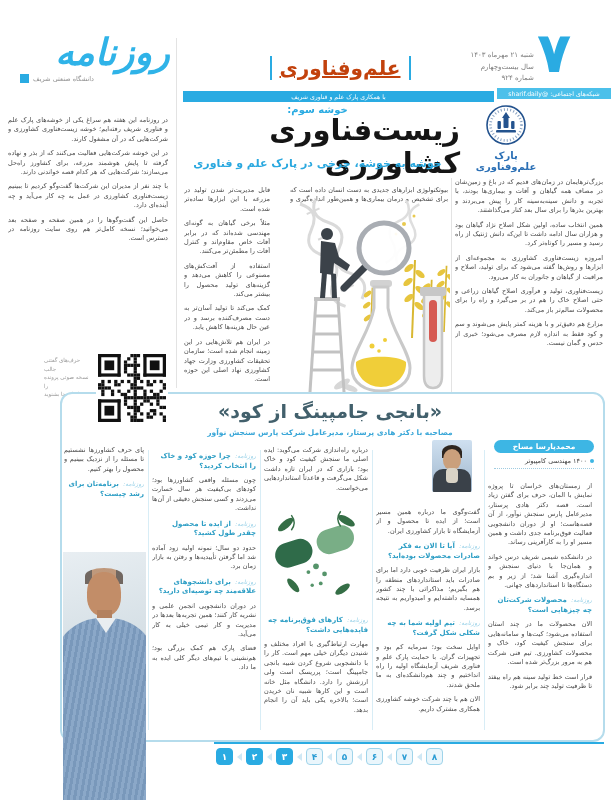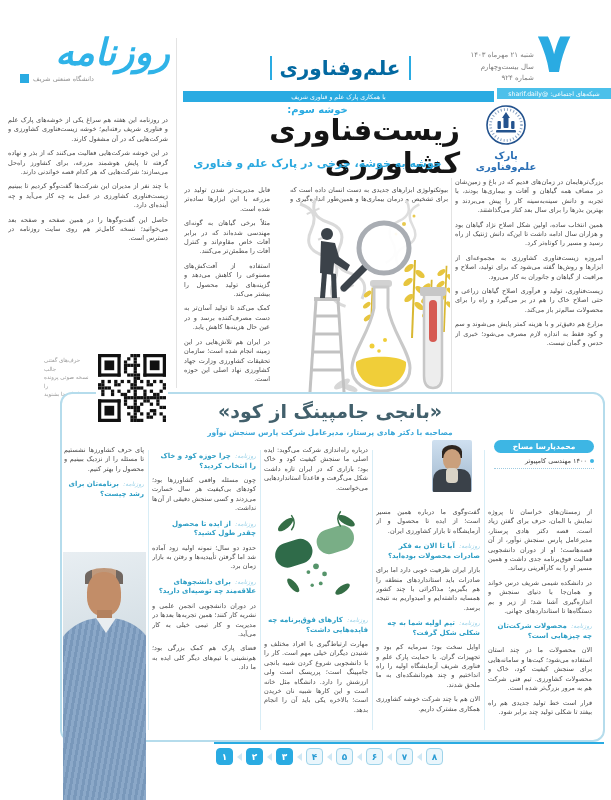--- a/index.html
+++ b/index.html
@@ -3,22 +3,22 @@
 <meta charset="utf-8">
 <style>
   html,body{margin:0;padding:0;background:#f2f2f2;}
   #page{position:relative;width:611px;height:800px;background:#ffffff;overflow:hidden;
         font-family:"DejaVu Sans",sans-serif;direction:rtl;margin:0 auto;}
   .abs{position:absolute;}
   
   .logo-title{font-size:37px;font-weight:900;font-style:italic;color:#2fb3e8;line-height:1;letter-spacing:-1px;}
   .logo-sub{font-size:6.5px;color:#8f8f8f;margin-top:2px;text-align:left;}
   .logo-square{width:9px;height:9px;background:#2aabe2;}
-  .sec-title{font-size:20px;font-weight:700;color:#0369a1;letter-spacing:-0.5px;
-             border-right:2px solid #2aabe2;border-left:2px solid #2aabe2;padding:0 8px;line-height:24px;}
+  .sec-title{font-size:20px;font-weight:700;color:#c2410c;letter-spacing:-0.5px;
+             border-right:2px solid #2aabe2;border-left:2px solid #2aabe2;padding:0 8px;line-height:24px;text-decoration:underline;}
   .bar{background:#2aabe2;color:#fff;font-size:6.2px;display:flex;align-items:center;justify-content:center;white-space:nowrap;}
   .bar.light{background:#4cc0ea;}
   .big-num{font-size:56px;font-weight:700;color:#2aabe2;line-height:0.9;}
   .date-block{font-size:7px;color:#7d7d7d;line-height:11.5px;text-align:right;}
   .vrule{width:1px;background:#e3e3e3;}
   
   .kicker{font-size:10px;font-weight:700;color:#2aabe2;text-align:center;}
   .headline{font-size:29px;font-weight:800;color:#151515;text-align:center;letter-spacing:-1px;line-height:1.15;}
   .sub-head{font-size:11px;font-weight:700;color:#2aa8df;text-align:center;}
   .park-label{font-size:10px;font-weight:700;color:#2a6fb5;}
@@ -366,27 +366,27 @@
       <div class="iv-detail"><span class="dot"></span><span>۱۴۰۰ مهندسی کامپیوتر</span></div>
     </div>
     <div class="ivp">
       <div class="ivp-hair"></div>
       <div class="ivp-head"></div>
       <div class="ivp-body"></div>
       <div class="ivp-scarf"></div>
     </div>
   </div>
 
-  <div class="abs" id="iv-col-1" style="left:488px;top:446px;width:104px;height:286px;overflow:hidden;">
+  <div class="abs" id="iv-col-1" style="left:488px;top:420px;width:104px;height:286px;overflow:hidden;">
       <div style="height: 62px;"></div>
       <div class="mini-p">از زمستان‌های خراسان تا پروژه نمایش با المان، حرف برای گفتن زیاد است. قصه دکتر هادی پرستار، مدیرعامل پارس سنجش نوآور، از آن قصه‌هاست؛ او از دوران دانشجویی فعالیت فوق‌برنامه جدی داشت و همین مسیر او را به کارآفرینی رساند.</div>
       <div class="mini-p">در دانشکده شیمی شریف درس خواند و همان‌جا با دنیای سنجش و اندازه‌گیری آشنا شد؛ از زیر و بم دستگاه‌ها تا استانداردهای جهانی.</div>
       <div class="q"><span class="badge">روزنامه:</span><span class="qt"> محصولات شرکت‌تان چه چیزهایی است؟</span></div>
       <div class="mini-p">الان محصولات ما در چند استان استفاده می‌شود؛ کیت‌ها و سامانه‌هایی برای سنجش کیفیت کود، خاک و محصولات کشاورزی. تیم فنی شرکت هم به مرور بزرگ‌تر شده است.</div>
-      <div class="mini-p">قرار است خط تولید جدیدی هم راه بیفتد تا شکلی تولید چند برابر شود.</div>
+      <div class="mini-p">قرار است خط تولید سینه هم راه بیفتد تا ظرفیت تولید چند برابر شود.</div>
     </div>
   <div class="abs" id="iv-col-2" style="left:376px;top:446px;width:104px;height:286px;overflow:hidden;">
       <div style="height: 62px;"></div>
       <div class="mini-p">گفت‌وگوی ما درباره همین مسیر است؛ از ایده تا محصول و از آزمایشگاه تا بازار کشاورزی ایران.</div>
       <div class="q"><span class="badge">روزنامه:</span><span class="qt"> آیا تا الان به فکر صادرات محصولات بوده‌اید؟</span></div>
       <div class="mini-p">بازار ایران ظرفیت خوبی دارد اما برای صادرات باید استانداردهای منطقه را هم بگیریم؛ مذاکراتی با چند کشور همسایه داشته‌ایم و امیدواریم به نتیجه برسد.</div>
       <div class="q"><span class="badge">روزنامه:</span><span class="qt"> تیم اولیه شما به چه شکلی شکل گرفت؟</span></div>
       <div class="mini-p">اوایل سخت بود؛ سرمایه کم بود و تجهیزات گران. با حمایت پارک علم و فناوری شریف آزمایشگاه اولیه را راه انداختیم و چند هم‌دانشکده‌ای به ما ملحق شدند.</div>
       <div class="mini-p">الان هم با چند شرکت خوشه کشاورزی همکاری مشترک داریم.</div>
     </div>

